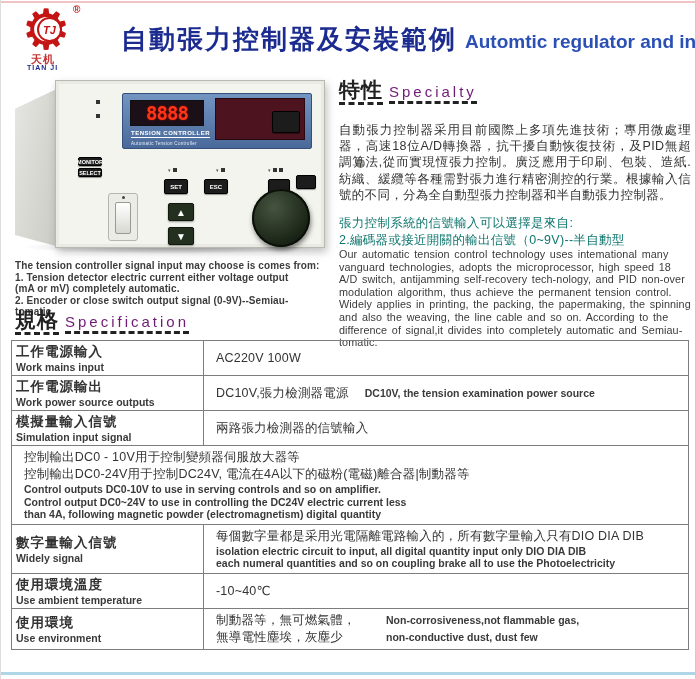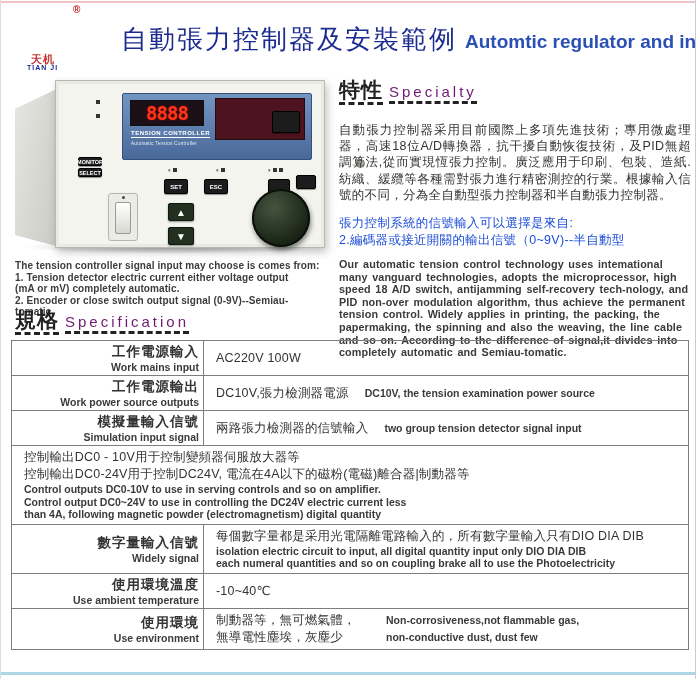--- a/index.html
+++ b/index.html
@@ -15,32 +15,32 @@
   .logo { position:absolute; left:4px; top:2px; width:86px; height:66px; }
   .gear-wrap { position:absolute; left:8px; top:-4px; width:56px; height:56px; }
   .gear-glyph { font-size:56px; line-height:56px; color:#c41414; font-weight:bold; }
   .gear-center { position:absolute; left:16px; top:15px; width:25px; height:25px; background:#fff;
     border:2px solid #c41414; border-radius:50%; display:flex; align-items:center; justify-content:center;
     font-size:11px; font-weight:bold; color:#c41414; font-style:italic; }
   .reg-mark { position:absolute; left:60px; top:-2px; font-size:10px; color:#c41414; font-weight:bold; }
   .logo-zh { position:absolute; left:18px; top:46px; font-size:11px; color:#c43030; font-weight:bold; letter-spacing:1px; }
   .logo-en { position:absolute; left:14px; top:58px; font-size:7px; color:#1b2b8f; font-weight:bold; letter-spacing:1px; }
   .titles { position:absolute; left:112px; top:18px; white-space:nowrap; }
-  .title-zh { font-size:26px; font-weight:normal; color:#1b2b8f; letter-spacing:2px; }
+  .title-zh { font-size:26px; font-weight:bold; color:#1b2b8f; letter-spacing:2px; }
   .title-en { font-size:19px; font-weight:bold; color:#2b50b5; margin-left:8px; letter-spacing:0px; }
 
   
   .device { position:absolute; left:14px; top:80px; width:316px; height:176px; }
   .dev-side { position:absolute; left:0; top:6px; width:48px; height:162px; background:linear-gradient(100deg,#e6e6e2,#c9c9c3);
     clip-path:polygon(0 14%,100% 0,100% 100%,0 92%); }
   .dev-face { position:absolute; left:40px; top:0; width:270px; height:168px; background:#f4f4ef;
     border:1px solid #b9b9b2; box-shadow:inset 0 0 0 3px #eaeae4, 2px 4px 8px rgba(80,80,80,.35); }
   .dev-shadow { position:absolute; left:6px; top:160px; width:300px; height:14px;
     background:radial-gradient(ellipse at center, rgba(90,90,90,.45), rgba(255,255,255,0) 70%); }
-  .panel { position:absolute; left:66px; top:12px; width:190px; height:67px;
+  .panel { position:absolute; left:66px; top:12px; width:190px; height:56px;
     background:linear-gradient(#7495c2,#49699a); border:1px solid #35507c; border-radius:2px; }
   .digits-win { position:absolute; left:7px; top:6px; width:74px; height:26px; background:#1c1018;
     border:1px solid #101010; display:flex; align-items:center; justify-content:center; }
   .digits { font-family:"DejaVu Sans Mono",monospace; font-weight:bold; font-size:19px; color:#ff3418;
     letter-spacing:-1px; text-shadow:0 0 2px #a01000; }
   .disp-right { position:absolute; left:92px; top:4px; width:90px; height:42px; background:#4d1420;
     border:1px solid #2a0a12; }
   .panel-label { position:absolute; left:8px; top:36px; font-size:6px; font-weight:bold; color:#fff; letter-spacing:.5px;
     border-bottom:1px solid #fff; padding-bottom:1px; }
   .panel-sub { position:absolute; left:8px; top:47px; font-size:4.5px; color:#e8eef8; letter-spacing:.3px; }
@@ -73,50 +73,54 @@
     border-bottom:3px dashed #222; padding-bottom:1px; }
   .sec-heading .he { font-size:15px; font-weight:normal; color:#701a75; letter-spacing:3px; margin-left:6px;
     border-bottom:3px dashed #222; padding-bottom:1px; }
   .spec-head { position:absolute; left:14px; top:306px; }
   .specialty-head { position:absolute; left:0; top:4px; }
 
   
   .right-col { position:absolute; left:338px; top:72px; width:352px; }
   .para-zh { margin-top:50px; font-size:12.5px; color:#333; line-height:16.2px; text-align:justify;
     letter-spacing:.3px; font-weight:500; }
-  .signal-block { margin-top:12px; font-size:12.5px; color:#1d4ed8; line-height:16.5px; letter-spacing:.3px; }
-  .para-en { margin-top:10px; font-size:10.8px; font-weight:bold; color:#3a3a3a; line-height:12.6px;
+  .signal-block { margin-top:12px; font-size:12.5px; color:#0f766e; line-height:16.5px; letter-spacing:.3px; }
+  .para-en { font-size:10.8px; font-weight:normal; color:#3a3a3a; line-height:12.6px;
     letter-spacing:.1px; word-spacing:1.5px; }
 
   
   .spec-table { position:absolute; left:10px; top:340px; width:678px; border:1px solid #7d7d7d; }
   .trow { display:flex; border-bottom:1px solid #7d7d7d; }
   .trow:last-child { border-bottom:none; }
   .tlabel { width:192px; border-right:1px solid #7d7d7d; display:flex; flex-direction:column;
-    align-items:flex-end; justify-content:center; text-align:center; padding:2px 4px; }
+    align-items:flex-start; justify-content:center; text-align:center; padding:2px 4px; }
   .tlabel .lz { font-size:13.5px; color:#333; font-weight:600; letter-spacing:1px; }
   .tlabel .le { font-size:10.5px; color:#3a3a3a; font-weight:bold; }
   .tvalue { flex:1; display:flex; flex-direction:column; justify-content:center; padding:3px 6px 3px 12px; }
   .vline { display:flex; align-items:baseline; flex-wrap:wrap; }
   .vzh { font-size:12.5px; color:#333; font-weight:500; letter-spacing:.2px; margin-right:16px; }
   .ven { font-size:10.5px; color:#3a3a3a; font-weight:bold; line-height:12.5px; }
   .r1 { min-height:31px; } .r2 { min-height:31px; } .r3 { min-height:31px; }
   .r4 { min-height:74px; } .r5 { min-height:44px; } .r6 { min-height:28px; }
   .r7 { min-height:31px; } .r8 { min-height:32px; }
   .r4 .vzh, .r5 .vzh { margin-right:0; }
   .r8 .vzh { min-width:170px; margin-right:0; }
 </style>
 </head>
 <body>
 
 <div class="page">
   <div class="topline"></div>
 
   <div class="header">
     <div class="logo">
+      <div class="gear-wrap">
+        <div class="gear-glyph">⚙</div>
+        <div class="gear-center">TJ</div>
+      </div>
       <div class="reg-mark">®</div>
       <div class="logo-zh">天机</div>
       <div class="logo-en">TIAN JI</div>
     </div>
     <div class="titles">
       <span class="title-zh">自動張力控制器及安裝範例</span><span class="title-en">Automtic regulator and installation example</span>
     </div>
   </div>
 
   <div class="device">
@@ -210,21 +214,20 @@
     </div>
 
     <div class="trow r3">
       <div class="tlabel">
         <span class="lz">模擬量輸入信號</span>
         <span class="le">Simulation input signal</span>
       </div>
       <div class="tvalue">
         <div class="vline">
           <span class="vzh">兩路張力檢測器的信號輸入</span>
-          <span class="ven">two group tension detector signal input</span>
         </div>
       </div>
     </div>
 
     <div class="trow r4">
       <div class="tvalue">
         <div class="vline">
             <span class="vzh">控制輸出DC0 - 10V用于控制變頻器伺服放大器等</span>
           </div>
         <div class="vline">

